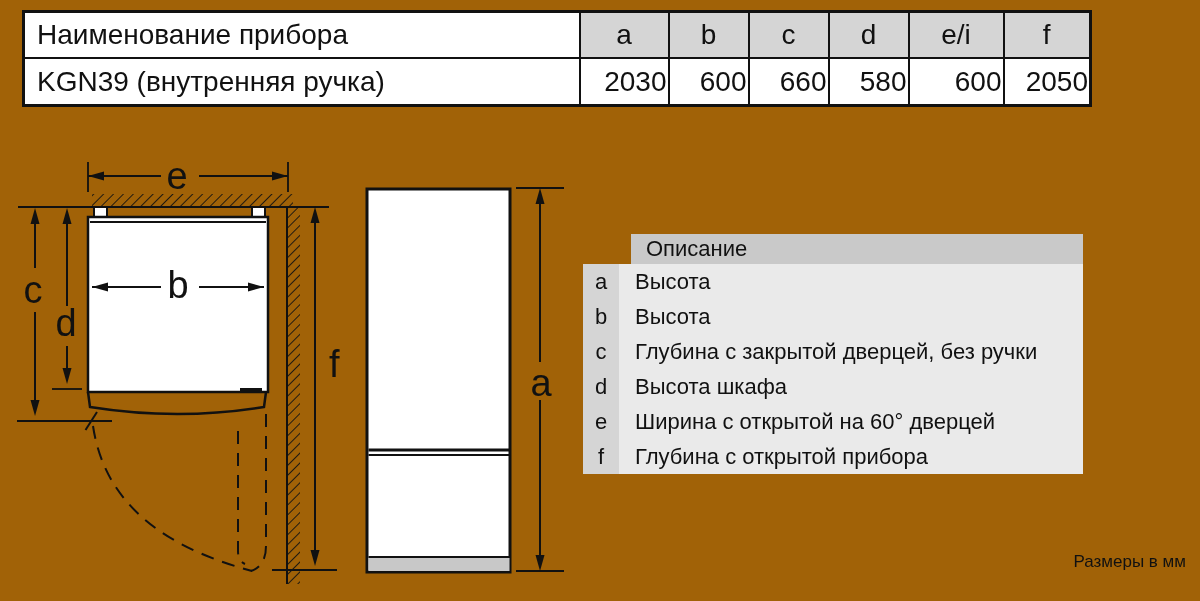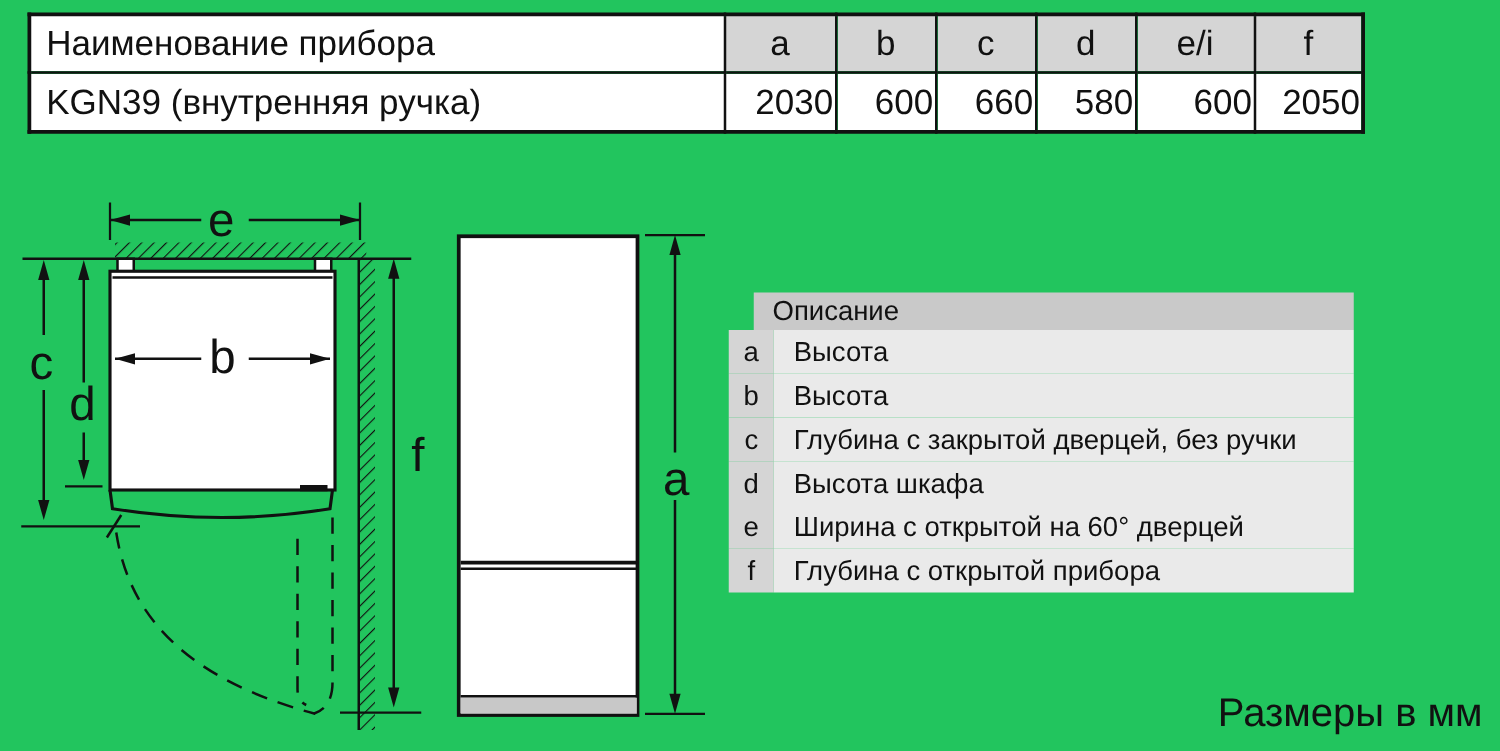--- a/index.html
+++ b/index.html
@@ -1,51 +1,51 @@
 <!DOCTYPE html>
 <html><head>
 <meta charset="utf-8">
 <style>
   html,body{margin:0;padding:0;background:#fff;}
   .page{
-    position:relative;width:1200px;height:601px;background:#22c55e;overflow:hidden;
+    position:relative;width:1200px;height:601px;background:#a16207;overflow:hidden;
     font-family:"Liberation Sans",sans-serif;color:#111;
   }
   
   table.spec{
     position:absolute;left:22px;top:10px;width:1067px;
     border-collapse:collapse;table-layout:fixed;
     font-size:28px;
   }
   table.spec{border:3px solid #111;}
   table.spec th,table.spec td{
     border:2px solid #111;font-weight:normal;white-space:nowrap;overflow:hidden;
   }
   table.spec th{height:42px;background:#d5d5d5;text-align:center;}
   table.spec td{height:43px;background:#fff;text-align:right;}
   table.spec .name{background:#fff;text-align:left;padding-left:12px;}
   
   svg.diagram{position:absolute;left:0;top:0;}
   
   .legend{position:absolute;left:583px;top:234px;width:500px;font-size:22px;}
   .legend-header{
-    margin-left:20px;height:30px;background:#c9c9c9;
+    margin-left:48px;height:30px;background:#c9c9c9;
     padding-left:15px;display:flex;align-items:center;box-sizing:border-box;
   }
   .legend-row{display:flex;height:35px;}
   .legend-key{
     width:36px;background:#d5d5d5;display:flex;align-items:center;justify-content:center;
     flex:none;
   }
   .legend-desc{
     flex:1;background:#eaeaea;padding-left:16px;display:flex;align-items:center;
     white-space:nowrap;overflow:hidden;
   }
   
-  .units-note{position:absolute;right:14px;top:552px;font-size:32px;}
+  .units-note{position:absolute;right:14px;top:552px;font-size:17px;}
 </style>
 </head>
 <body>
 
 <div class="page">
 
   <table class="spec">
     <colgroup>
       <col style="width:556px">
         <col style="width:89px">

